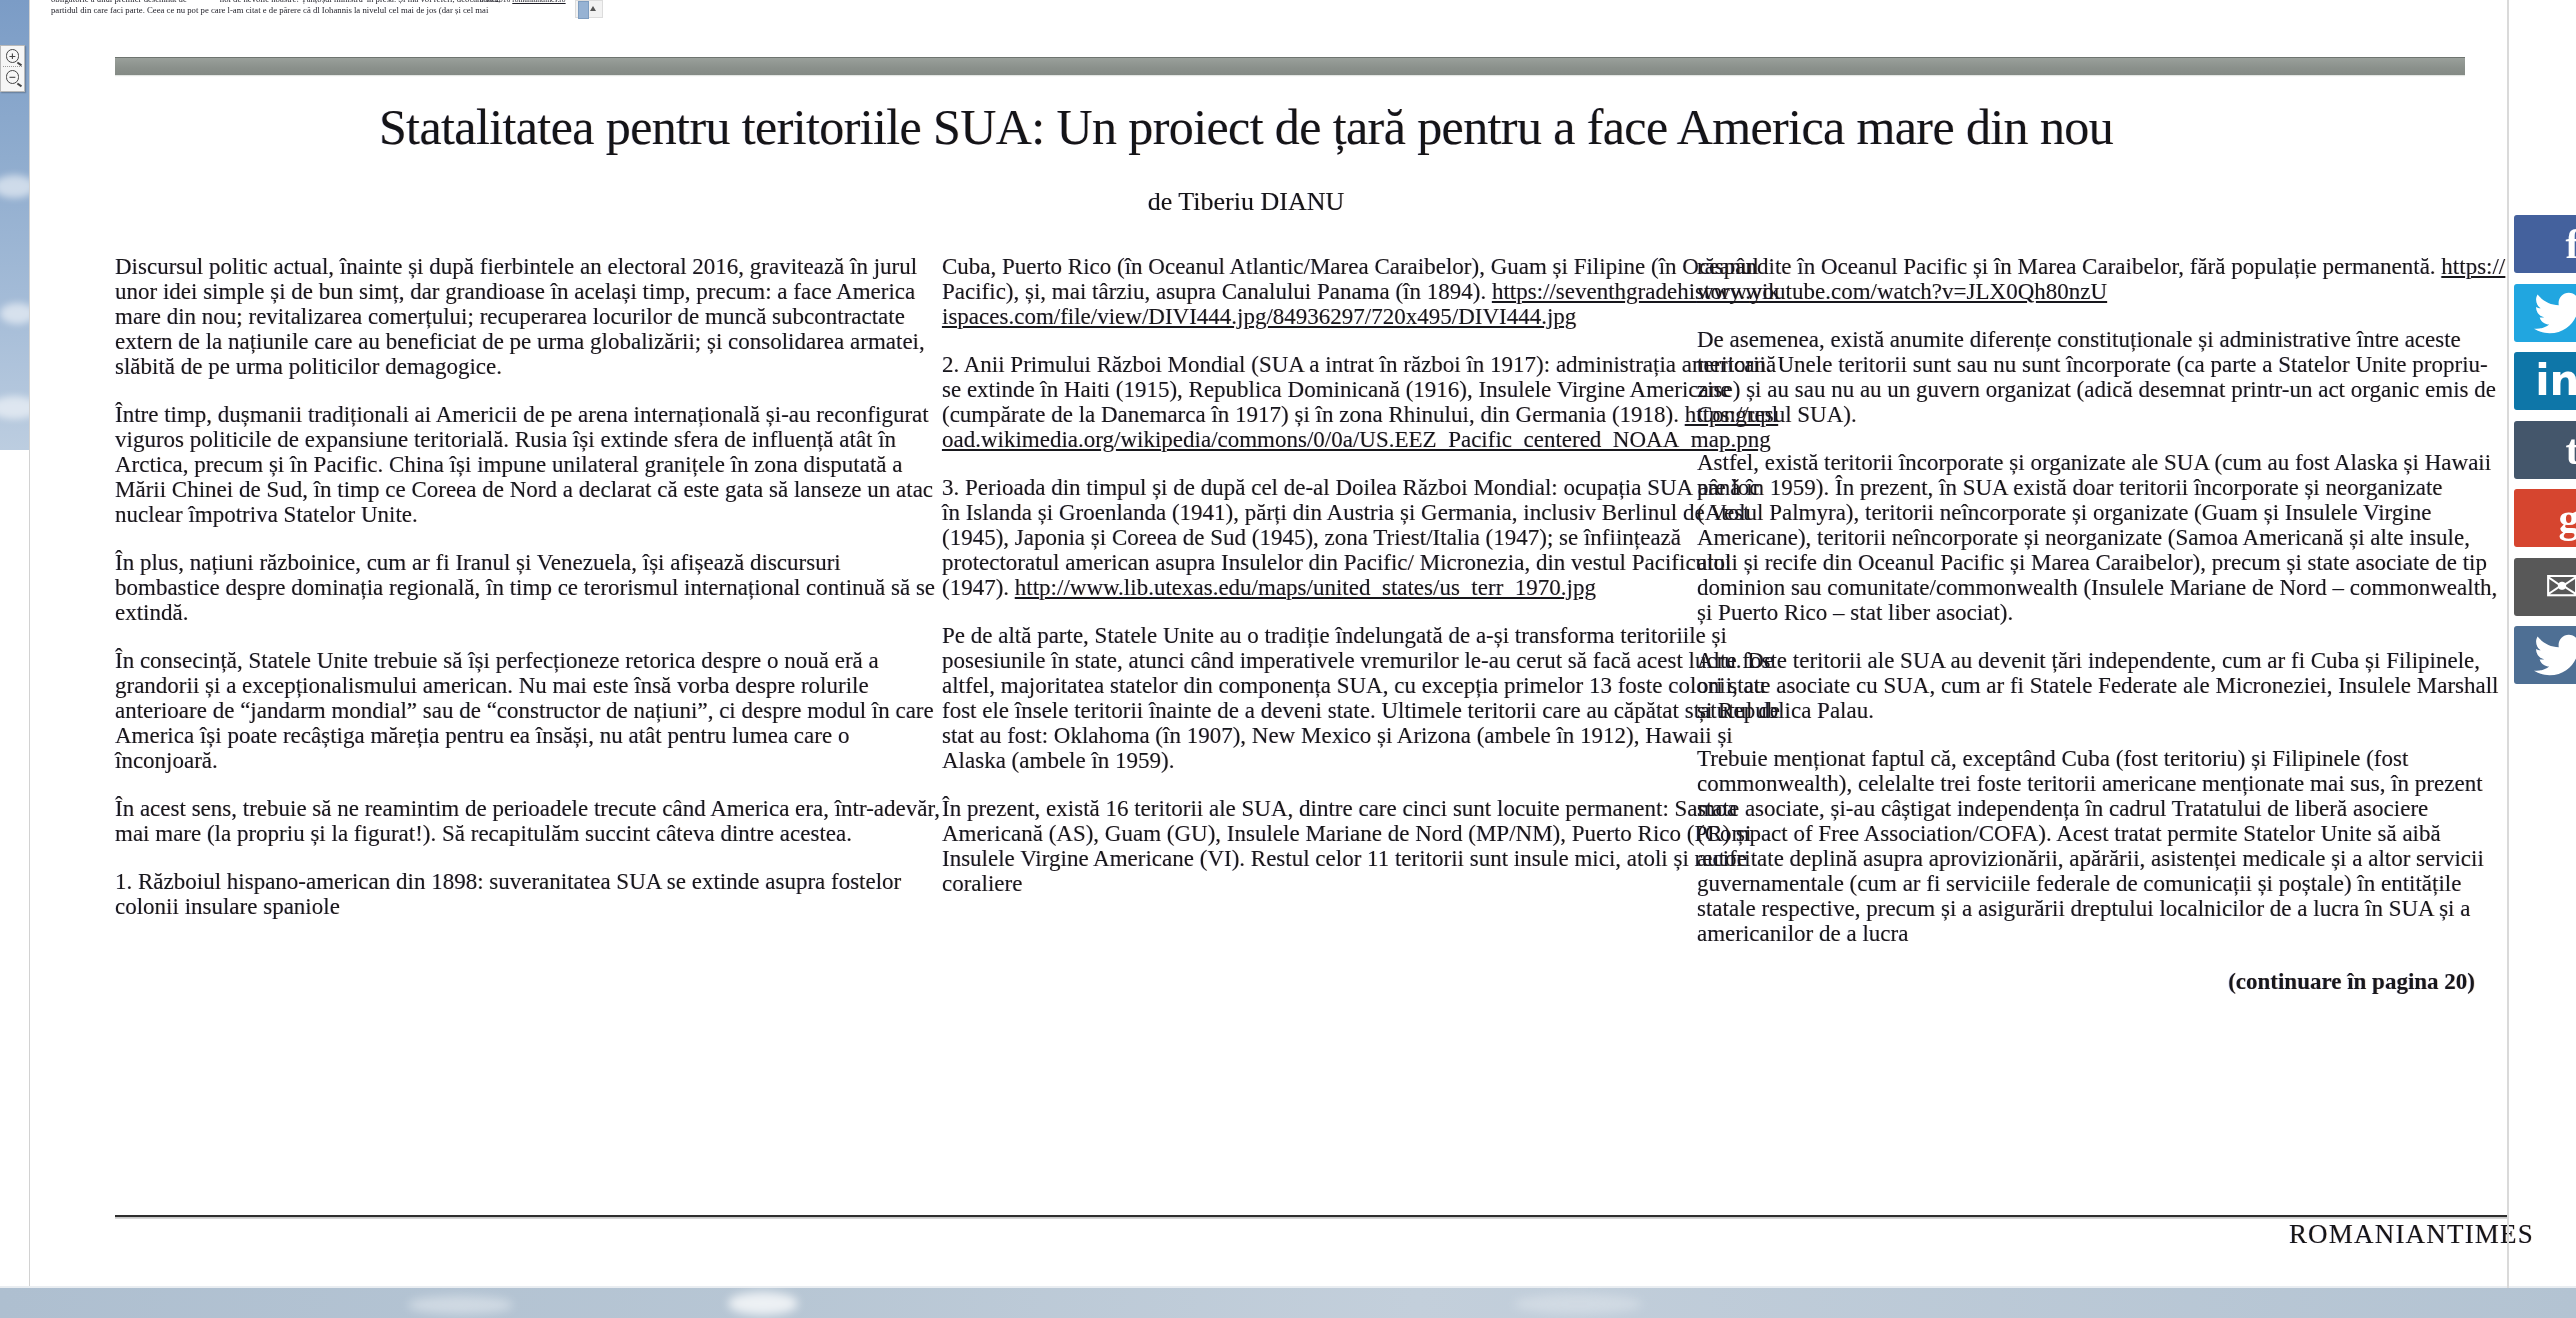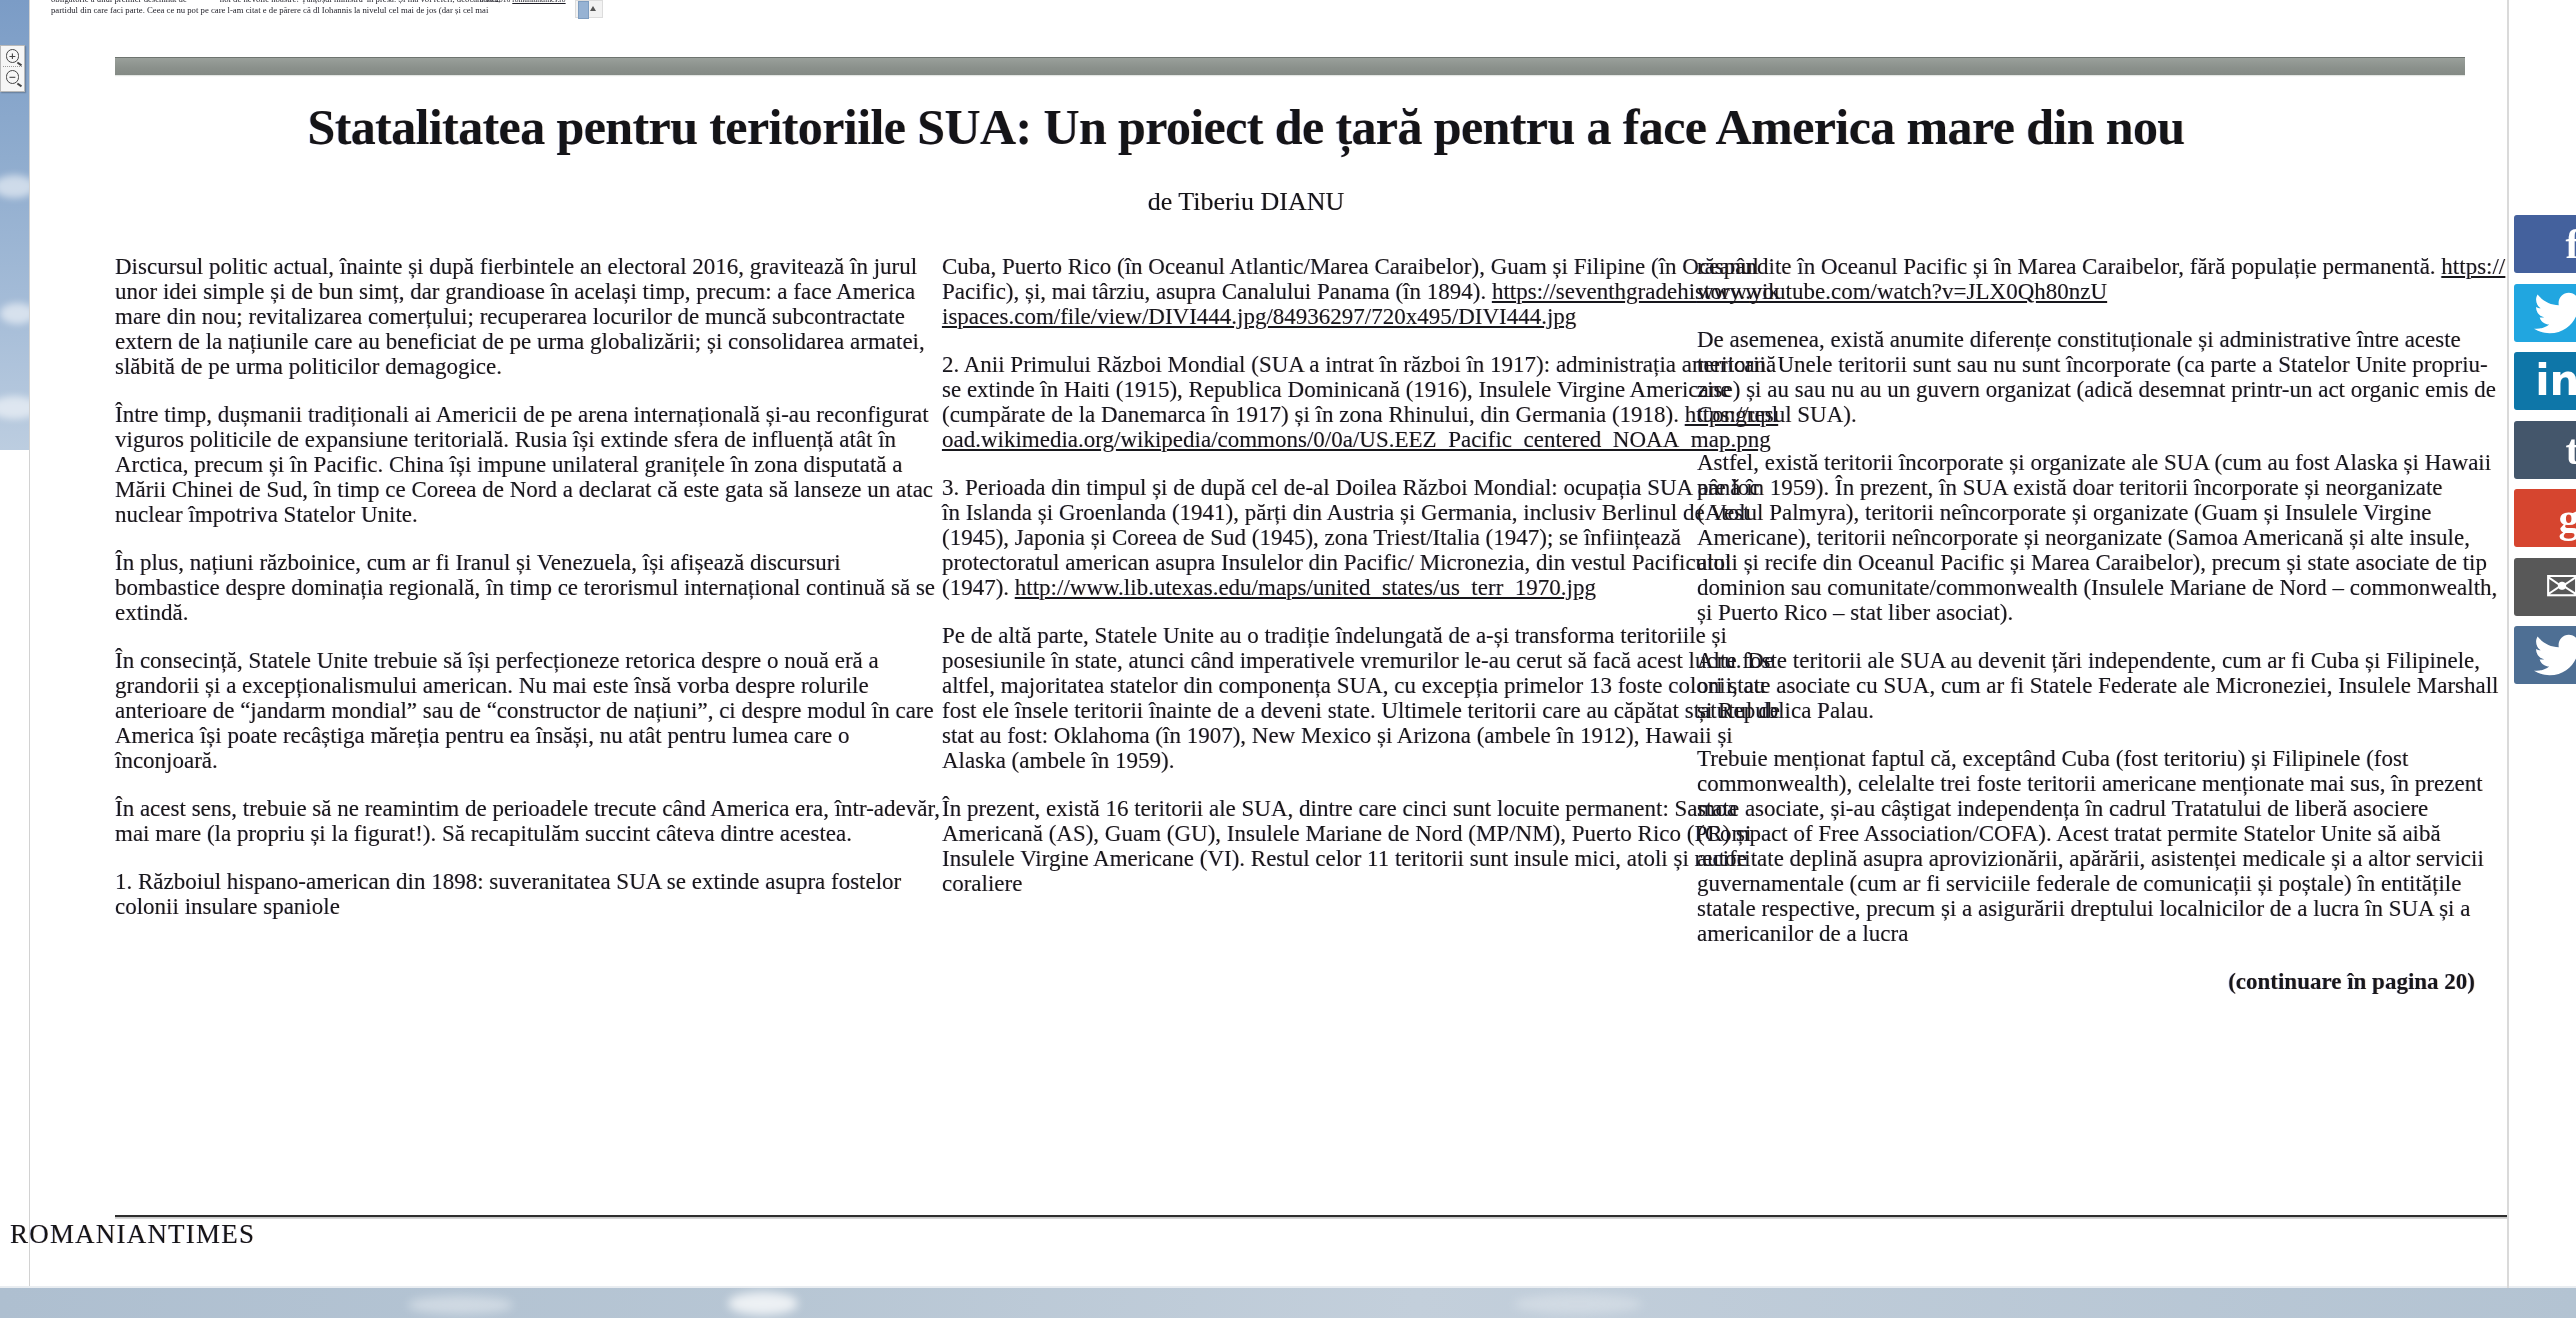--- a/index.html
+++ b/index.html
@@ -56,41 +56,41 @@
   .gray-bar{
     position:absolute;left:115px;top:57px;width:2350px;height:17px;
     background:linear-gradient(180deg,#9aa09b 0%,#8b918c 55%,#848a85 100%);
     border-top:1.2px solid #6e746f;box-shadow:0 1.2px 0 #e3e6e3;
   }
 
   
   .fringe{text-shadow:0.6px 0 rgba(170,90,0,.22), -0.6px 0 rgba(50,60,190,.22);}
   .article-title{
     position:absolute;left:0;top:98px;width:2492px;text-align:center;
-    font-size:50px;letter-spacing:-0.6px;color:#141418;font-weight:700;
+    font-size:50px;letter-spacing:-0.6px;color:#141418;font-weight:400;
   }
   .article-byline{
     position:absolute;left:0;top:187px;width:2492px;text-align:center;
     font-size:26px;color:#141418;
   }
   .col{
     position:absolute;top:254px;font-size:23px;line-height:25px;
     color:#17171c;text-align:left;
   }
   .col p{margin:0 0 23px 0;}
   .col .doclink{text-decoration:underline;word-break:break-all;}
   .col-1{left:115px;width:834px;}
   .col-2{left:942px;width:838px;}
   .col-3{left:1697px;width:813px;}
   .continuation{ text-align:right; padding-right:35px;font-weight:bold; }
 
   
   .footer-rule{position:absolute;left:115px;top:1215px;width:2393px;height:2.3px;background:#2e2e2e;box-shadow:0 1.7px 0 #c7c7c7;}
   .footer-title{
-    position:absolute;left:10px;top:1219px;width:2534px;text-align:left;
+    position:absolute;left:0;top:1219px;width:2534px;text-align:right;
     font-size:27px;letter-spacing:1.2px;color:#141418;
   }
 
   
   .rail-divider{position:absolute;left:2507px;top:0;width:1.7px;height:1288px;background:#dadada;}
   .social-rail{position:absolute;left:2514px;top:215px;width:62px;}
   .social-tile{
     position:relative;width:62px;height:58px;margin-bottom:10.5px;
     display:flex;align-items:center;justify-content:flex-end;
     overflow:hidden;border-radius:2.9px 0 0 2.9px;cursor:pointer;

